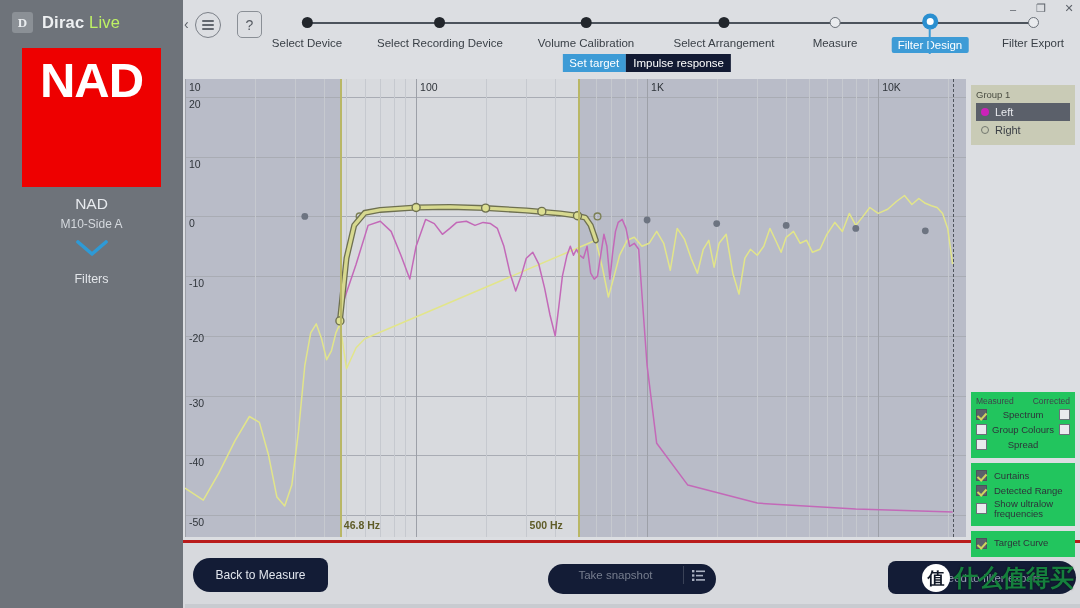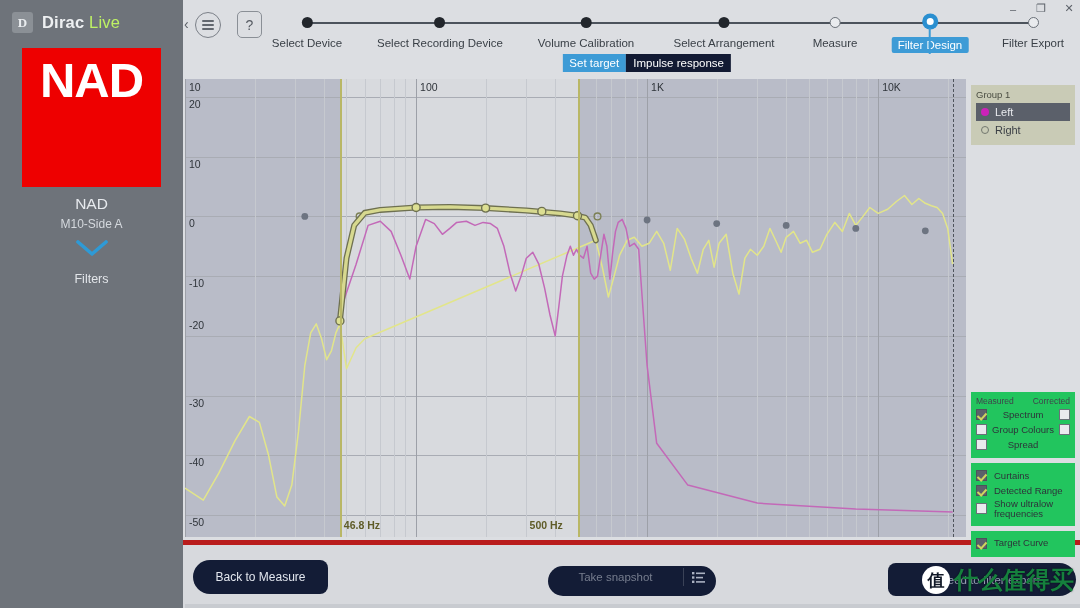--- a/index.html
+++ b/index.html
@@ -208,21 +208,21 @@
     width: 4px; height: 7px;
     border: solid #cfd45f; border-width: 0 2px 2px 0;
     transform: rotate(42deg);
   }
   .cbox.dark { background: #5b606a; border-color: #4d525b; }
   .cbrow.single .lbl { text-align: left; padding-left: 3px; }
 
   
   #bottombar {
     position: absolute; left: 0; bottom: 0; width: 897px; height: 68px;
-    background: #d7d9dd; border-top: 5px solid #b91c1c;
+    background: #d7d9dd; border-top: 3px solid #b91c1c;
   }
   .pill {
     position: absolute; background: #131c36; color: #e2e6ee;
     font-size: 12px; display: flex; align-items: center; justify-content: center;
     height: 34px;
   }
   #btn-back {
     left: 10px; top: 15px; width: 135px;
     border-radius: 17px 8px 8px 17px;
   }
@@ -412,21 +412,21 @@
           <circle cx="231.1" cy="128.5" r="4" fill="#dcdf92" stroke="#6e7050" stroke-width="1.4"></circle>
           <circle cx="300.6" cy="129.1" r="4" fill="#dcdf92" stroke="#6e7050" stroke-width="1.4"></circle>
           <circle cx="356.8" cy="132.4" r="4" fill="#dcdf92" stroke="#6e7050" stroke-width="1.4"></circle>
           <circle cx="392.5" cy="136.8" r="4" fill="#dcdf92" stroke="#6e7050" stroke-width="1.4"></circle>
         </svg>
       <div id="chart-overlays">
           <div class="ylab" style="top: 25px;">20</div>
           <div class="ylab" style="top: 84.7143px;">10</div>
           <div class="ylab" style="top: 144.429px;">0</div>
           <div class="ylab" style="top: 204.143px;">-10</div>
-          <div class="ylab" style="top: 246px; text-align: right;">-20</div>
+          <div class="ylab" style="top: 259px; text-align: right;">-20</div>
           <div class="ylab" style="top: 323.571px;">-30</div>
           <div class="ylab" style="top: 383.286px;">-40</div>
           <div class="ylab" style="top: 443px;">-50</div>
           <div class="xlab" style="left: 4px;">10</div>
           <div class="xlab" style="left: 235.051px;">100</div>
           <div class="xlab" style="left: 466.101px;">1K</div>
           <div class="xlab" style="left: 697.152px;">10K</div>
           <div class="curtain" style="left: 154.861px; background: rgb(185, 183, 102);"></div>
           <div class="curtain-label" style="left: 158.861px;">46.8 Hz</div>
           <div class="curtain" style="left: 392.548px; background: rgb(185, 183, 102);"></div>

